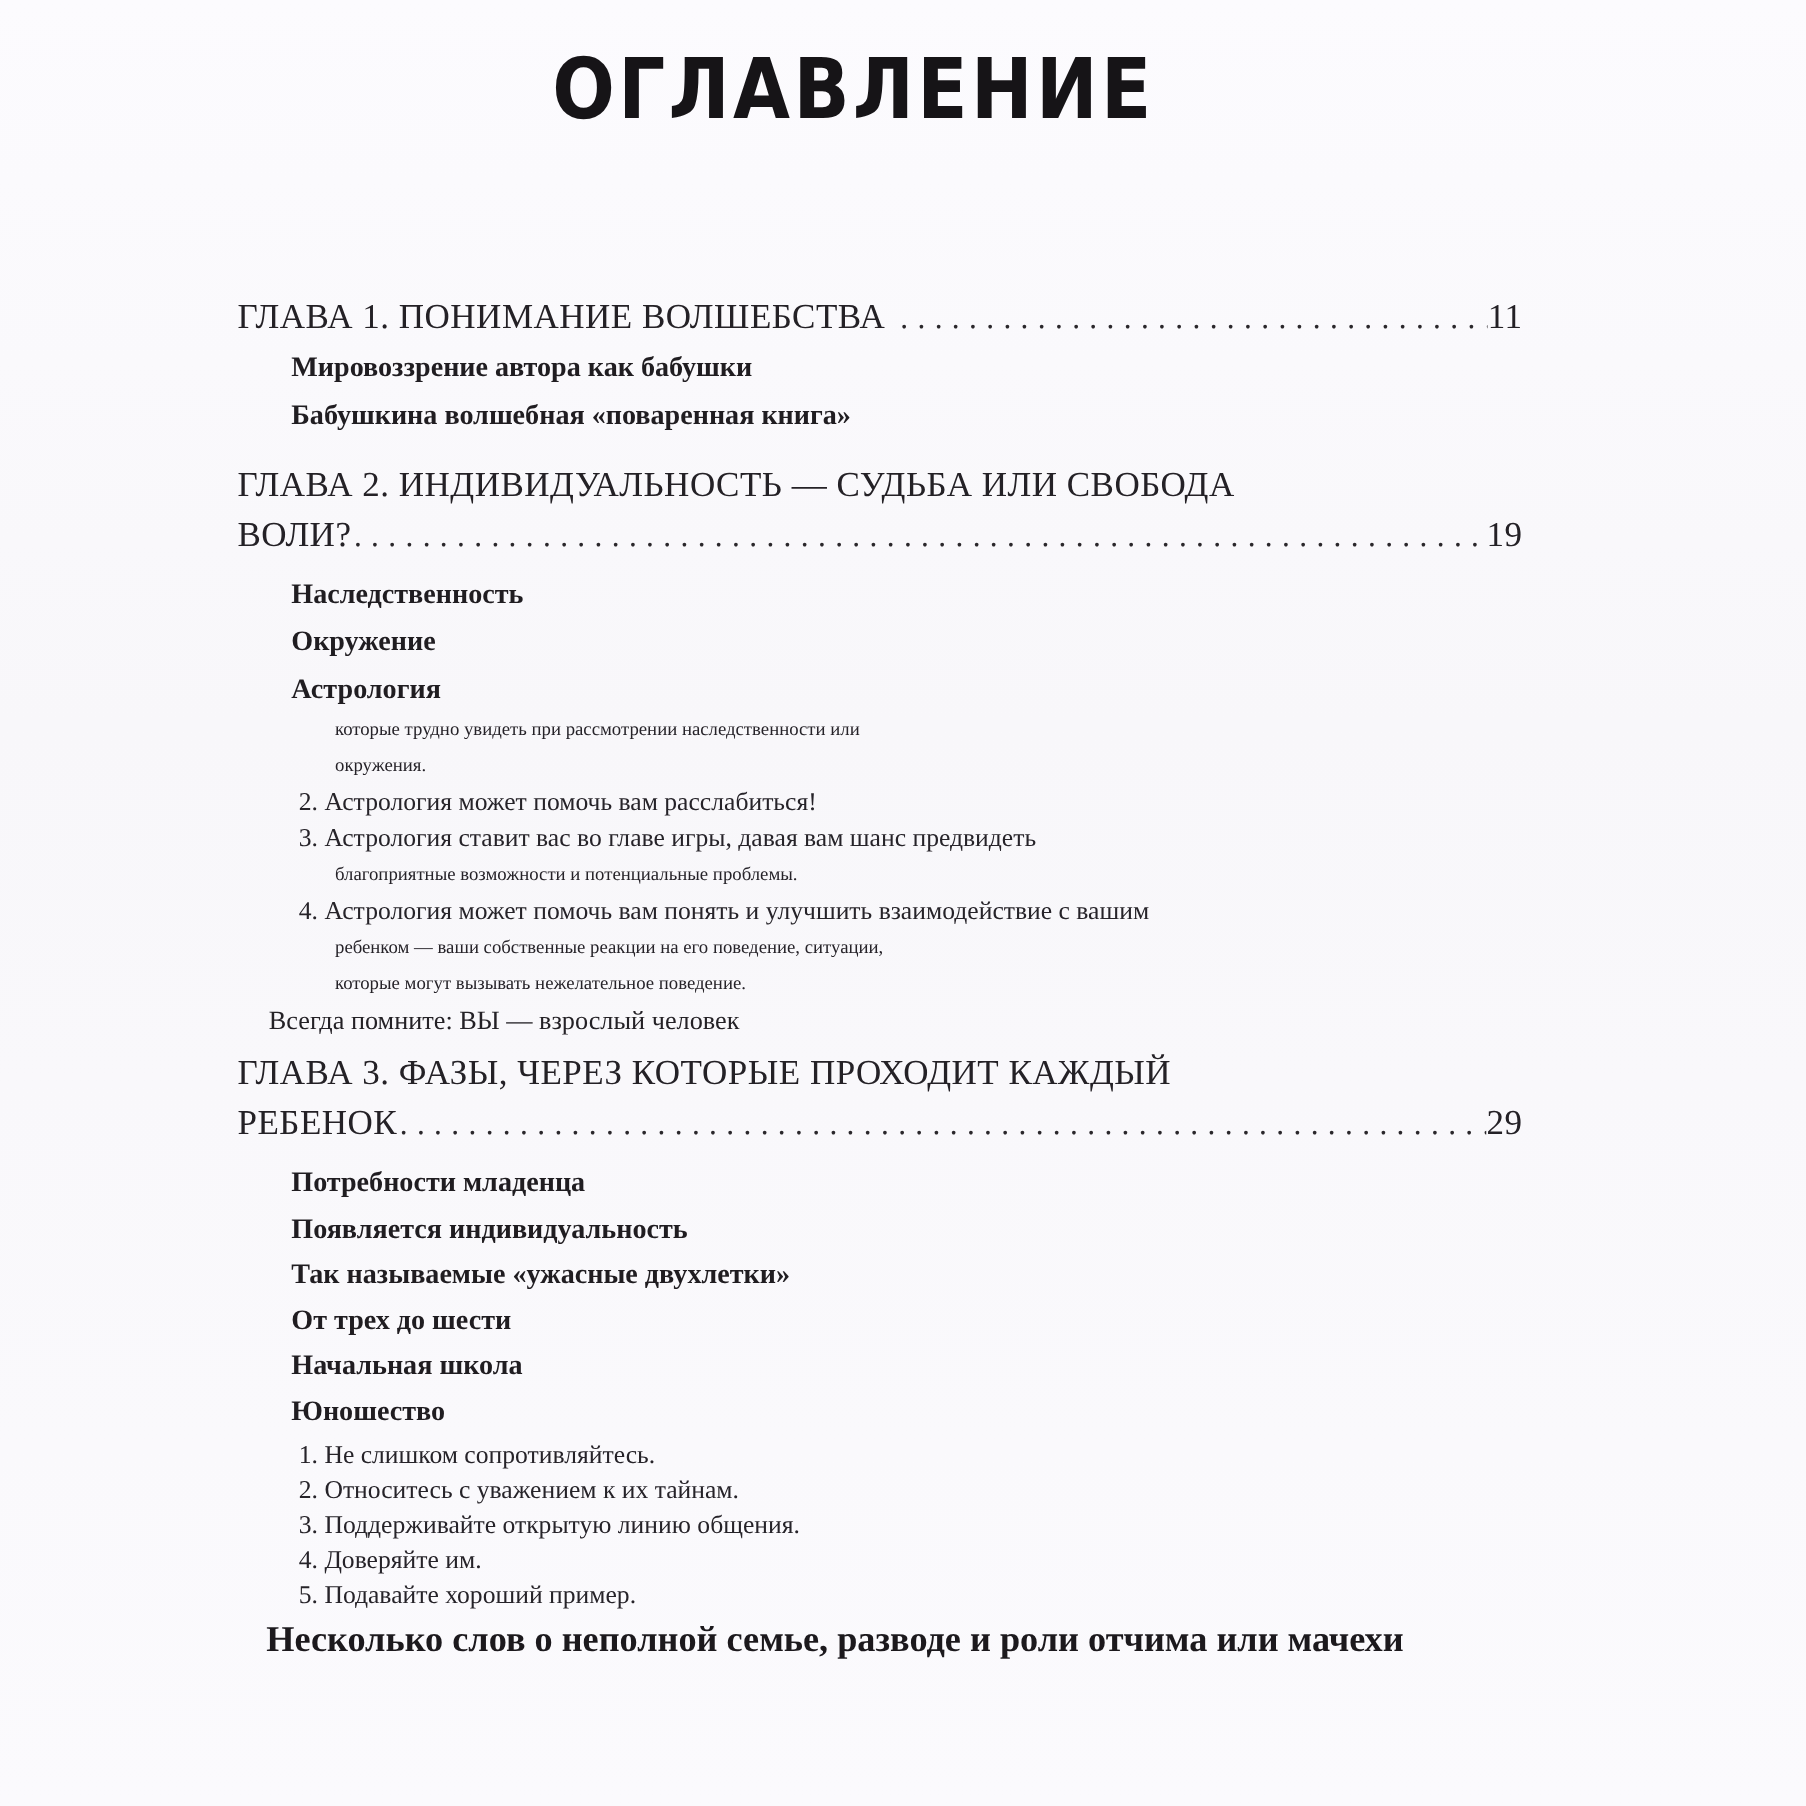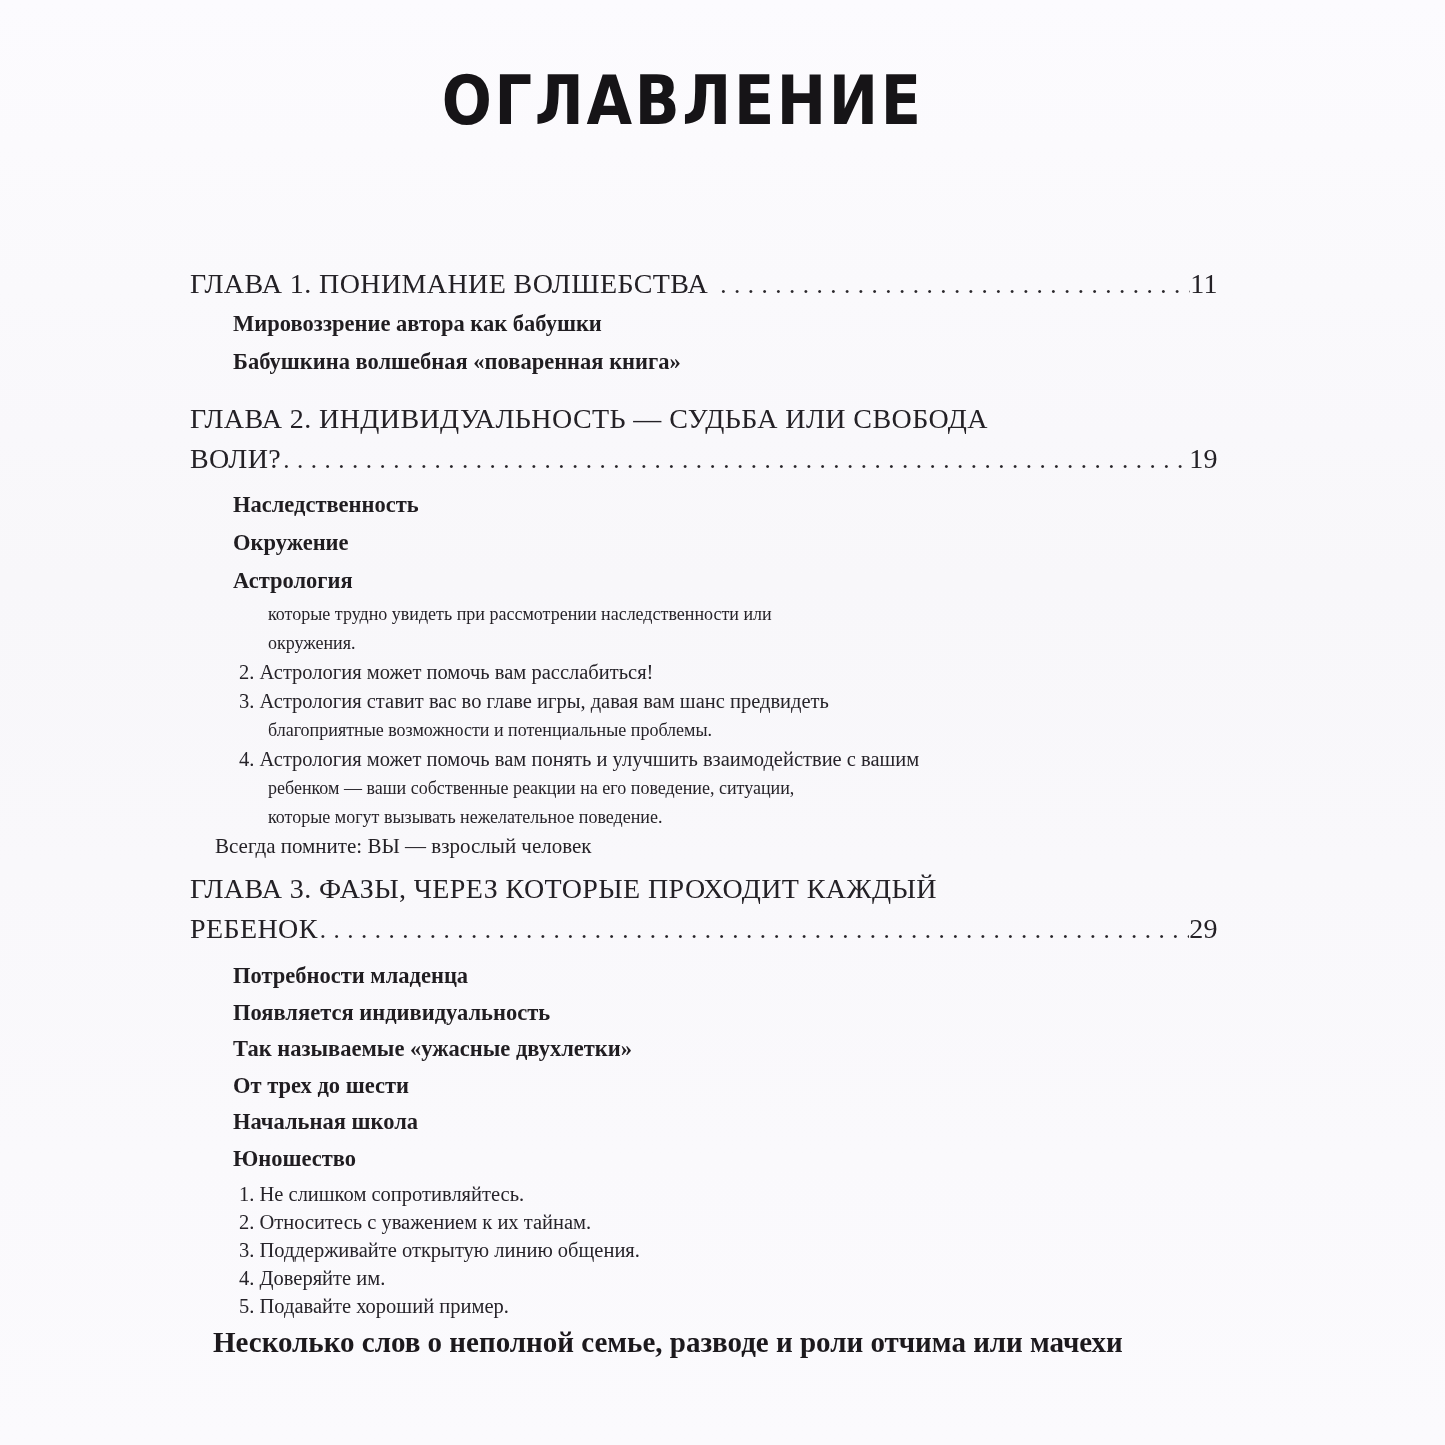--- a/index.html
+++ b/index.html
@@ -11,21 +11,21 @@
     height: 1445px;
     background: linear-gradient(180deg, #fcfbfe 0%, #f8f7fa 40%, #fbfafd 100%);
     font-family: "Liberation Serif", serif;
     color: #1e1c1e;
     overflow: hidden;
     position: relative;
   }
 
   
   .title-wrap {
-    margin-top: 66px;
+    margin-top: 36px;
     text-align: center;
     height: 70px;
   }
   .book-title {
     display: inline-block;
     font-family: "DejaVu Sans", sans-serif;
     font-weight: bold;
     font-size: 67px;
     line-height: 70px;
     letter-spacing: 3px;
@@ -79,21 +79,21 @@
   }
   .subhead.tight { line-height: 36.5px; }
   .num {
     font-size: 20.5px;
     line-height: 29px;
     padding-left: 49px;
     color: #262329;
   }
   .num.tight { line-height: 28px; }
   .cont {
-    font-size: 18px;
+    font-size: 15px;
     line-height: 29px;
     padding-left: 78px;
     color: #262329;
   }
   .note {
     font-size: 21px;
     line-height: 29px;
     padding-left: 25px;
     color: #242126;
   }

